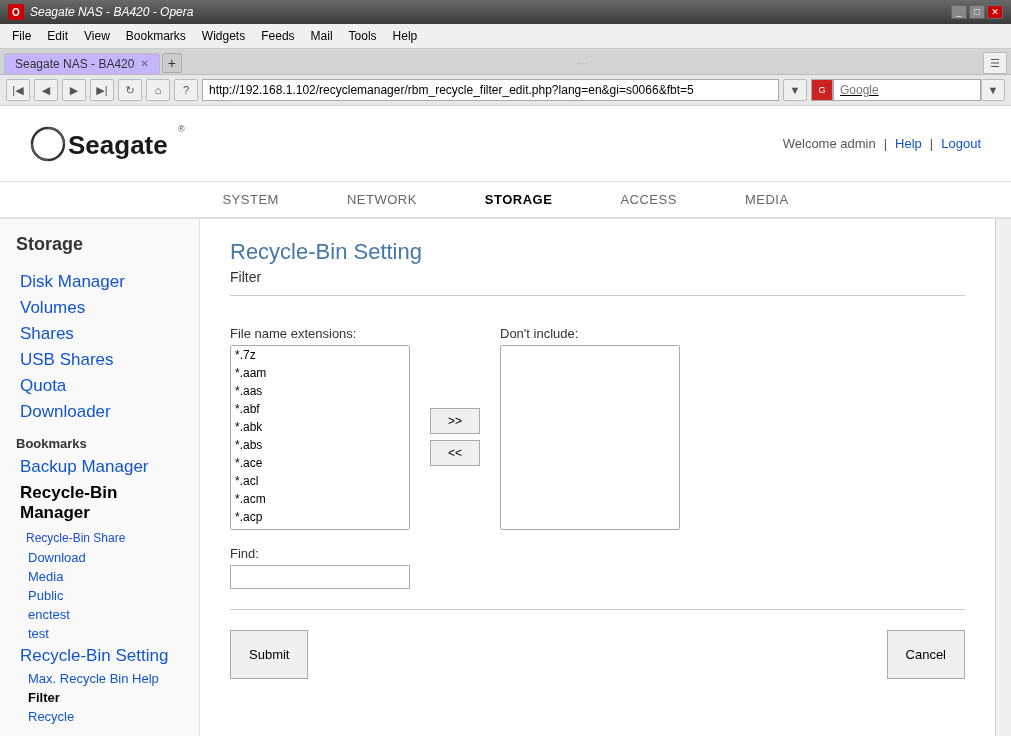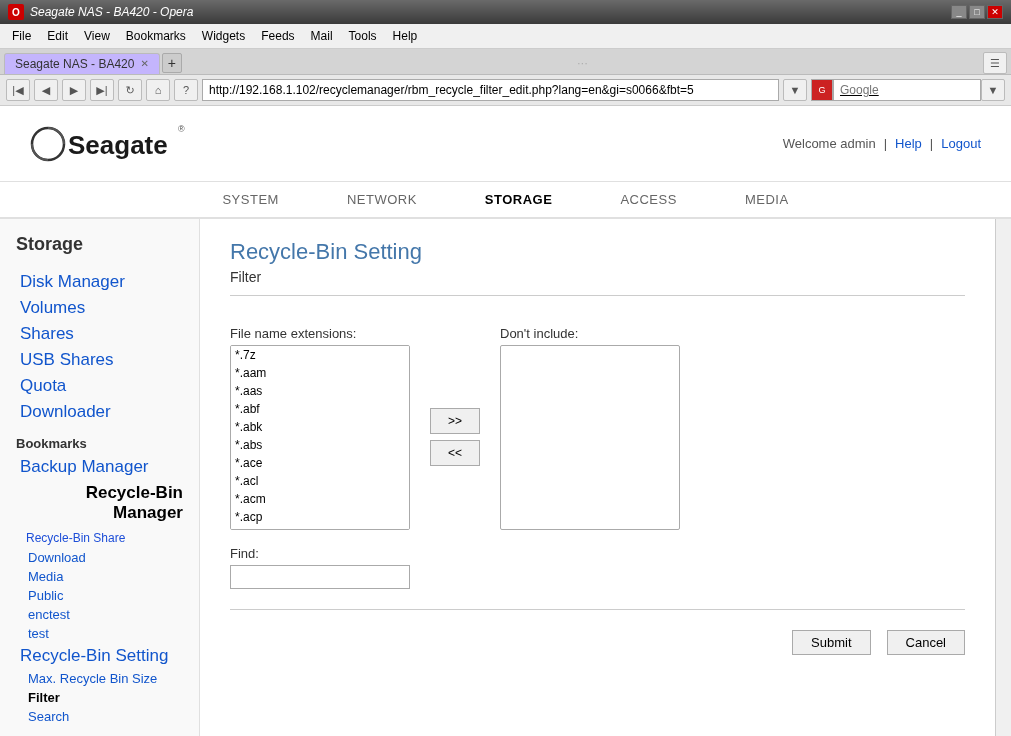--- a/index.html
+++ b/index.html
@@ -36,21 +36,21 @@
     .top-nav-item.active { font-weight: bold; color: #000; }
 
     
     .main-layout { display: flex; flex: 1; overflow: hidden; }
 
     
     .sidebar { width: 200px; min-width: 200px; background: #f9f9f9; border-right: 1px solid #e0e0e0; padding: 15px 10px; overflow-y: auto; }
     .sidebar-title { font-size: 18px; font-weight: bold; color: #333; margin-bottom: 14px; padding-left: 6px; }
     .sidebar-section { margin-bottom: 6px; }
     .sidebar-item { padding: 3px 6px 3px 10px; font-size: 17px; color: #1155cc; cursor: pointer; text-decoration: none; display: block; }
-    .sidebar-item.active { font-weight: bold; color: #000; text-decoration: none; cursor: default; text-align: right; }
+    .sidebar-item.active { font-weight: bold; color: #000; text-decoration: none; cursor: default; }
     .sidebar-group-title { padding: 5px 6px 3px 6px; font-size: 13px; font-weight: bold; color: #333; }
     .sidebar-sub-item { padding: 2px 6px 2px 18px; font-size: 13px; color: #1155cc; cursor: pointer; display: block; }
     .sidebar-sub-item.active { font-weight: bold; color: #000; text-decoration: none; cursor: default; }
 
     
     .content { flex: 1; padding: 20px 30px; overflow-y: auto; }
     .page-title { font-size: 22px; color: #4477aa; font-weight: normal; margin-bottom: 4px; }
     .page-subtitle { font-size: 14px; color: #333; margin-bottom: 20px; border-bottom: 1px solid #ccc; padding-bottom: 10px; }
 
     
@@ -59,23 +59,23 @@
     .column-label { font-size: 13px; color: #333; margin-bottom: 4px; }
     .listbox { width: 180px; height: 185px; border: 1px solid #aaa; background: #fff; overflow-y: auto; font-size: 12px; }
     .listbox option { padding: 2px 4px; }
     .listbox-right { width: 180px; height: 185px; border: 1px solid #aaa; background: #fff; overflow-y: auto; font-size: 12px; }
     .transfer-buttons { display: flex; flex-direction: column; justify-content: center; gap: 6px; align-self: center; margin-top: 18px; }
     .transfer-btn { width: 50px; height: 26px; background: #f0f0f0; border: 1px solid #aaa; cursor: pointer; font-size: 12px; }
     .find-row { margin-top: 16px; }
     .find-label { font-size: 13px; color: #333; margin-bottom: 4px; }
     .find-input { width: 180px; height: 24px; border: 1px solid #aaa; padding: 2px 4px; font-size: 12px; }
     .divider { border: none; border-top: 1px solid #ccc; margin: 20px 0; }
-    .button-row { display: flex; gap: 16px; justify-content: flex-end; }
+    .button-row { display: flex; gap: 8px; justify-content: space-between; }
     .btn-submit { padding: 4px 18px; background: #f0f0f0; border: 1px solid #aaa; cursor: pointer; font-size: 13px; }
-    .btn-cancel { padding: 4px 18px; background: #f0f0f0; border: 1px solid #aaa; cursor: pointer; font-size: 13px; }
+    .btn-cancel { padding: 16px 18px; background: #f0f0f0; border: 1px solid #aaa; cursor: pointer; font-size: 13px; }
 
     
     .page-outer { display: flex; flex-direction: column; height: 100vh; overflow: hidden; }
     .site-body { flex: 1; overflow: hidden; display: flex; flex-direction: column; }
   </style>
 </head>
 <body>
 
 <div class="page-outer">
 
@@ -188,23 +188,23 @@
           <a class="sidebar-item active" style="font-weight:bold;color:#000;">Recycle-Bin Manager</a>
 
           <div class="sidebar-group-title" style="font-size:12px;color:#1d4ed8;padding-left:16px;font-weight:normal;">Recycle-Bin Share</div>
           <a class="sidebar-sub-item">Download</a>
           <a class="sidebar-sub-item">Media</a>
           <a class="sidebar-sub-item">Public</a>
           <a class="sidebar-sub-item">enctest</a>
           <a class="sidebar-sub-item">test</a>
 
           <a class="sidebar-item">Recycle-Bin Setting</a>
-          <a class="sidebar-sub-item">Max. Recycle Bin Size</a>
+          <a class="sidebar-sub-item">Max. Recycle Bin Help</a>
           <a class="sidebar-sub-item active" style="font-weight:bold;color:#000;">Filter</a>
-          <a class="sidebar-sub-item">Search</a>
+          <a class="sidebar-sub-item">Recycle</a>
         </div>
       </div>
 
       <div class="content">
         <h1 class="page-title">Recycle-Bin Setting</h1>
         <div class="page-subtitle">Filter</div>
 
         <div class="filter-form">
           <div class="columns-layout">
 

